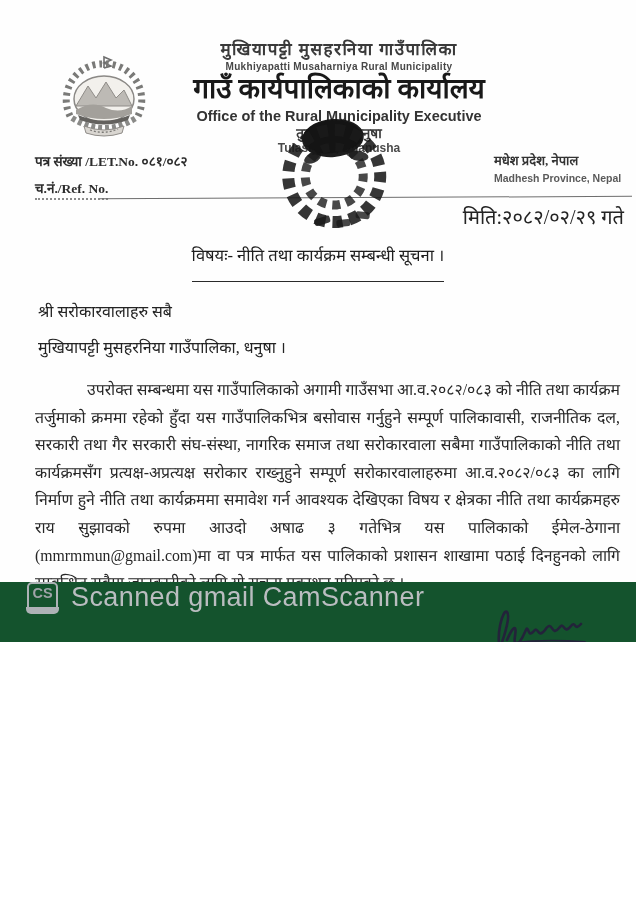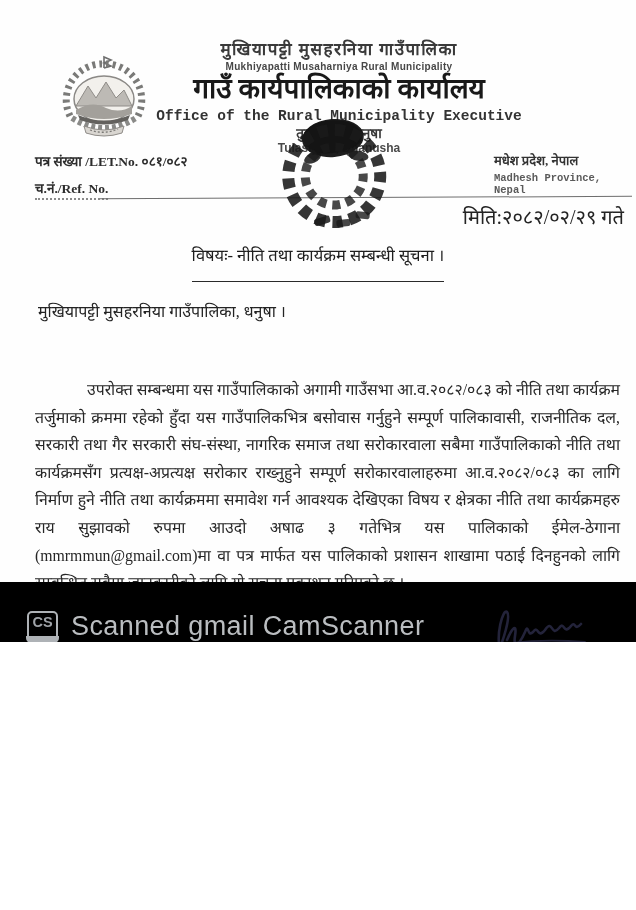--- a/index.html
+++ b/index.html
@@ -5,52 +5,52 @@
   html,body{margin:0;padding:0;background:#ffffff;}
   .page{position:relative;width:636px;height:642px;background:#fefefe;overflow:hidden;
         font-family:"Liberation Serif","DejaVu Serif",serif;color:#242424;}
 
   
   .emblem{position:absolute;left:58px;top:54px;width:92px;height:92px;}
   .head-center{position:absolute;left:118px;right:76px;top:40px;text-align:center;line-height:1.12;}
   .h-np-styl{font-size:17px;font-weight:bold;letter-spacing:1.5px;color:#3a3a3a;}
   .h-en-name{font-size:10px;font-weight:bold;font-family:"Liberation Sans","DejaVu Sans",sans-serif;color:#474747;margin-top:2px;letter-spacing:.3px;}
   .h-office-np{font-size:28px;font-weight:bold;color:#191919;margin-top:1px;}
-  .h-office-en{font-size:14.5px;font-weight:bold;font-family:Liberation Mono, monospace;color:#333;margin-top:3px;}
+  .h-office-en{font-size:14.5px;font-weight:bold;font-family:Liberation Sans, sans-serif;color:#333;margin-top:3px;}
   .h-addr-np{font-size:13.5px;font-weight:bold;color:#383838;margin-top:2px;}
   .h-addr-en{font-size:12px;font-weight:bold;font-family:"Liberation Sans","DejaVu Sans",sans-serif;color:#4a4a4a;margin-top:1px;}
 
   .stamp{position:absolute;left:252px;top:112px;width:166px;height:122px;transform:rotate(-5deg);z-index:5;}
 
   .meta-left{position:absolute;left:35px;top:152px;font-size:13.5px;font-weight:bold;color:#2c2c2c;}
   .meta-left .row2{margin-top:9px;border-bottom:2px dotted #8a8a8a;padding-bottom:1px;display:inline-block;}
   .meta-right{position:absolute;right:14px;top:151px;width:128px;text-align:left;}
   .prov-np{font-size:13px;font-weight:bold;color:#333;}
-  .prov-en{font-size:10.5px;font-weight:bold;font-family:Liberation Mono, monospace;color:#5a5a5a;margin-top:3px;}
+  .prov-en{font-size:10.5px;font-weight:bold;font-family:Liberation Sans, sans-serif;color:#5a5a5a;margin-top:3px;}
   .divider{position:absolute;left:100px;right:4px;top:197px;border-top:1.6px solid #6e6e6e;transform:rotate(-.25deg);}
   .date-line{position:absolute;right:12px;top:203px;font-size:20px;color:#242424;}
 
   .subject{position:absolute;left:0;right:0;top:243px;text-align:center;font-size:16.5px;color:#1e1e1e;}
   .subject span{border-bottom:1.5px solid #2a2a2a;padding-bottom:16px;}
 
   .addressee{position:absolute;left:38px;top:294px;font-size:16px;line-height:36px;color:#232323;}
 
   .body-par{position:absolute;left:35px;right:16px;top:376px;margin:0;font-size:15.8px;line-height:27.6px;
             text-align:justify;text-indent:52px;color:#262626;}
 
   
   .sig-block{position:absolute;left:455px;top:606px;width:160px;z-index:4;}
   .sig-art{position:relative;height:52px;}
   .sig-dots{position:absolute;left:8px;right:4px;top:41px;border-bottom:2.4px dotted #3a3a3a;}
   .sig-svg{position:absolute;left:18px;top:-4px;}
   .sig-name{font-size:15.5px;color:#2a2a2a;margin-top:6px;white-space:nowrap;}
   .sig-title{font-size:15px;color:#2a2a2a;margin-top:16px;}
 
   
-  .footer{position:absolute;left:0;right:0;bottom:0;height:60px;background:#000000;display:flex;align-items:flex-end;
+  .footer{position:absolute;left:0;right:0;bottom:0;height:60px;background:#14532d;display:flex;align-items:flex-start;
           padding-left:27px;gap:13px;font-family:"Liberation Sans","DejaVu Sans",sans-serif;}
   .cs-badge{position:relative;width:27px;height:26px;border:2.6px solid #aeb2b6;border-radius:5px;color:#9fa3a8;
             font-weight:bold;font-size:14.5px;display:flex;align-items:flex-start;justify-content:center;padding-top:1px;box-sizing:content-box;}
   .cs-badge-bar{position:absolute;left:-2.6px;right:-2.6px;bottom:-2.6px;height:7px;background:#aeb2b6;border-radius:0 0 5px 5px;}
   .footer-text{color:#babdc0;font-size:27px;letter-spacing:.4px;}
 </style>
 </head>
 <body>
 
 <div class="page">
@@ -120,20 +120,21 @@
 
   <div class="divider"></div>
 
   <div class="date-line">मिति:२०८२/०२/२९ गते</div>
 
   <div class="subject">
     <span>विषयः- नीति तथा कार्यक्रम सम्बन्धी सूचना ।</span>
   </div>
 
   <div class="addressee">
+    <div>श्री सरोकारवालाहरु सबै</div>
     <div>मुखियापट्टी मुसहरनिया गाउँपालिका, धनुषा ।</div>
   </div>
 
   <p class="body-par">उपरोक्त सम्बन्धमा यस गाउँपालिकाको अगामी गाउँसभा आ.व.२०८२/०८३ को नीति तथा कार्यक्रम तर्जुमाको क्रममा रहेको हुँदा यस गाउँपालिकभित्र बसोवास गर्नुहुने सम्पूर्ण पालिकावासी, राजनीतिक दल, सरकारी तथा गैर सरकारी संघ-संस्था, नागरिक समाज तथा सरोकारवाला सबैमा गाउँपालिकाको नीति तथा कार्यक्रमसँग प्रत्यक्ष-अप्रत्यक्ष सरोकार राख्नुहुने सम्पूर्ण सरोकारवालाहरुमा आ.व.२०८२/०८३ का लागि निर्माण हुने नीति तथा कार्यक्रममा समावेश गर्न आवश्यक देखिएका विषय र क्षेत्रका नीति तथा कार्यक्रमहरु राय सुझावको रुपमा आउदो अषाढ ३ गतेभित्र यस पालिकाको ईमेल-ठेगाना (mmrmmun@gmail.com)मा वा पत्र मार्फत यस पालिकाको प्रशासन शाखामा पठाई दिनहुनको लागि सम्बन्धित सबैमा जानकारीको लागि यो सूचना प्रकाशन गरिएको छ ।</p>
 
   <div class="sig-block">
     <div class="sig-art">
       <div class="sig-dots"></div>
       <svg class="sig-svg" width="120" height="56" viewBox="0 0 120 56">
         <path d="M28 50 C22 34 30 6 34 10 C38 14 30 40 24 52

